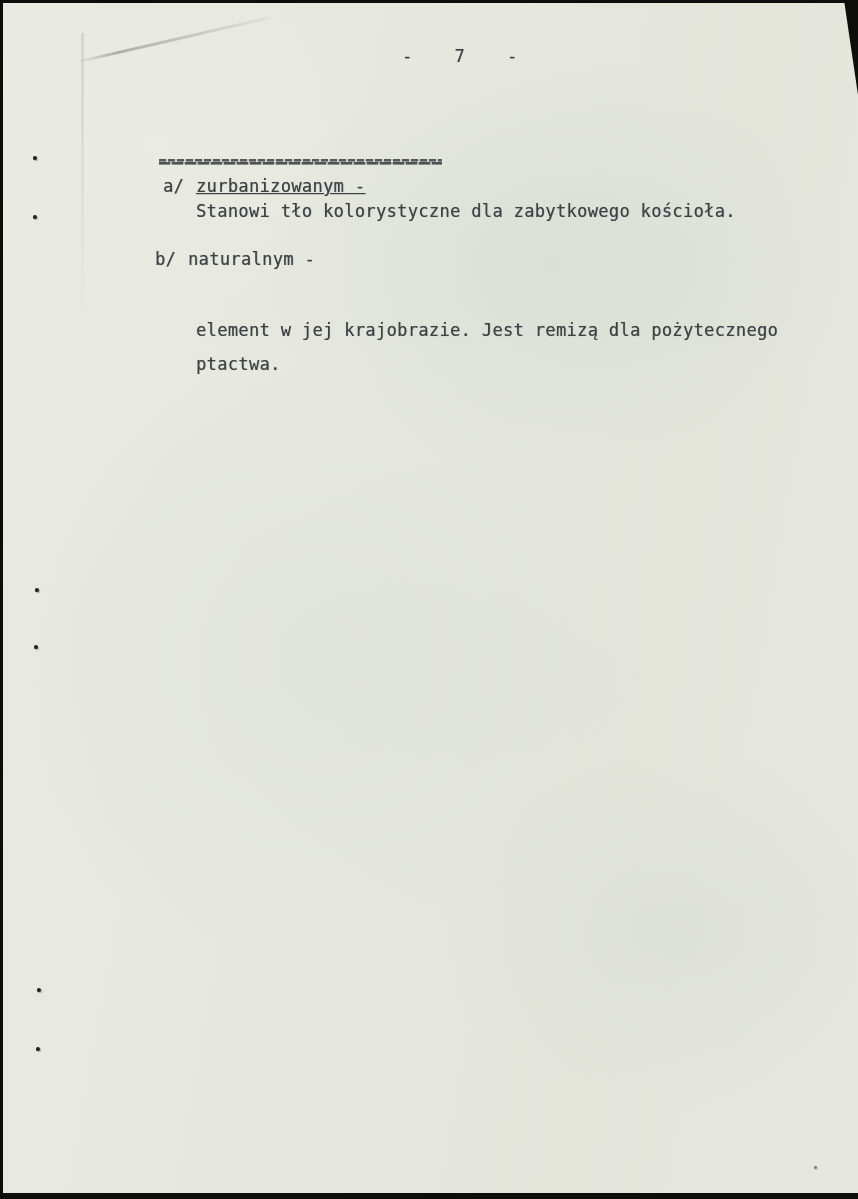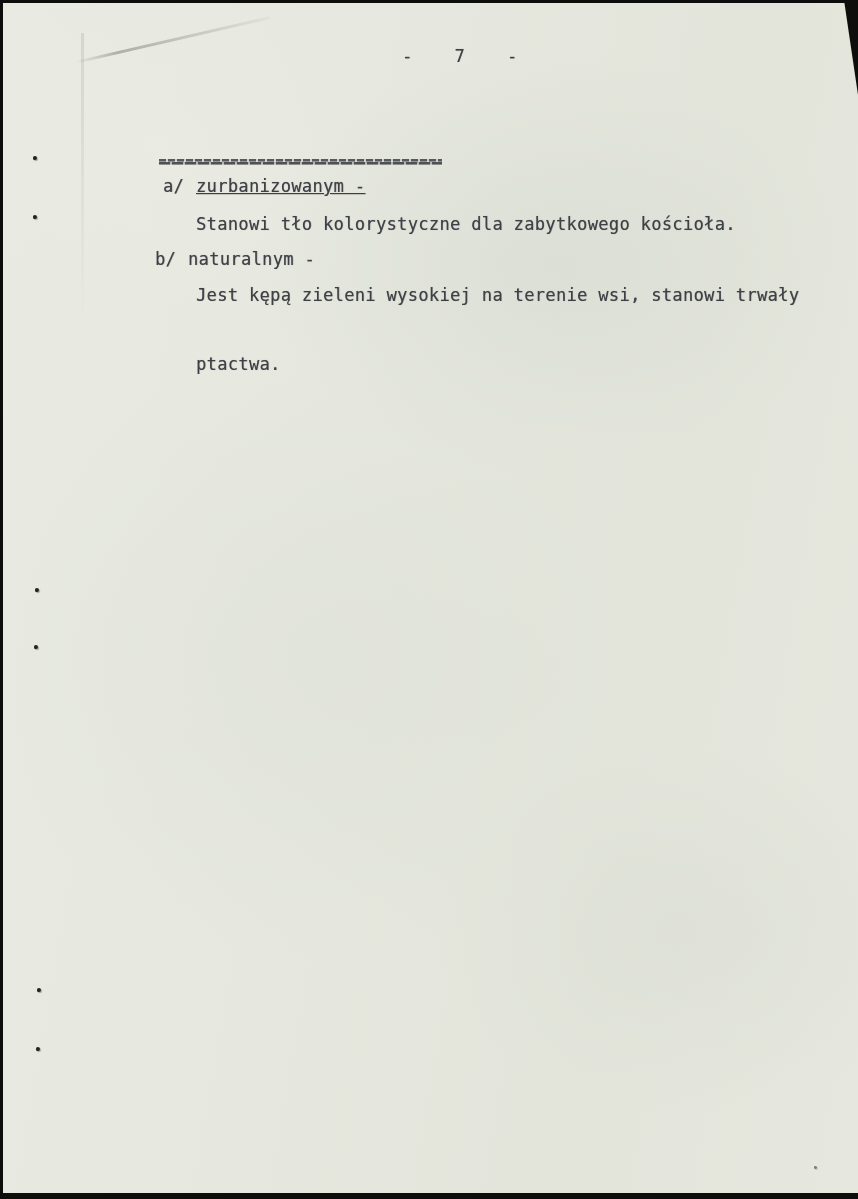--- a/index.html
+++ b/index.html
@@ -90,21 +90,21 @@
     left: 156px;
     top: 156px;
     width: 283px;
     height: 6px;
     background:
       repeating-linear-gradient(90deg, rgba(62,64,69,0.85) 0 7px, rgba(62,64,69,0.15) 7px 9px) top / 100% 2.6px no-repeat,
       repeating-linear-gradient(90deg, rgba(62,64,69,0.9) 0 11px, rgba(62,64,69,0.3) 11px 13px) bottom / 100% 2.6px no-repeat;
   }
   .sub-label { display: inline-block; width: 33px; }
   .line-a   { top: 173px; left: 160px; text-decoration: underline; }
-  .line-a0  { top: 211px; left: 193px; text-align: right; }
+  .line-a0  { top: 198px; left: 193px; text-align: right; }
   .line-b   { top: 246px; left: 152px; }
   .line-b0  { top: 282px; left: 193px; }
   .line-b1  { top: 317px; left: 193px; }
   .line-b2  { top: 351px; left: 193px; }
 </style>
 </head>
 <body>
 
 <div class="scan">
   <div class="paper">
@@ -113,21 +113,21 @@
     <div class="crease-vertical"></div>
 
     <div class="typed pagenum">- 7 -</div>
 
     <div class="heading-underline"></div>
 
     <div class="typed line-a"><span class="sub-label">a/</span><span>zurbanizowanym -</span></div>
     <div class="typed line-a0">Stanowi tło kolorystyczne dla zabytkowego kościoła.</div>
 
     <div class="typed line-b"><span class="sub-label">b/</span><span>naturalnym -</span></div>
-    <div class="typed line-b0">Jest kępą zieleni wysokiej na terenie wsi, stanowi trwały</div>
+    <div class="typed line-b1">element w jej krajobrazie. Jest remizą dla pożytecznego</div>
     <div class="typed line-b2">ptactwa.</div>
 
     <div class="speck" style="left:30px; top:153px;"></div>
     <div class="speck" style="left:30px; top:212px;"></div>
     <div class="speck" style="left:32px; top:585px;"></div>
     <div class="speck" style="left:31px; top:642px;"></div>
     <div class="speck" style="left:34px; top:985px;"></div>
     <div class="speck" style="left:33px; top:1044px;"></div>
     <div class="speck faint" style="left:811px; top:1163px;"></div>
   </div>

